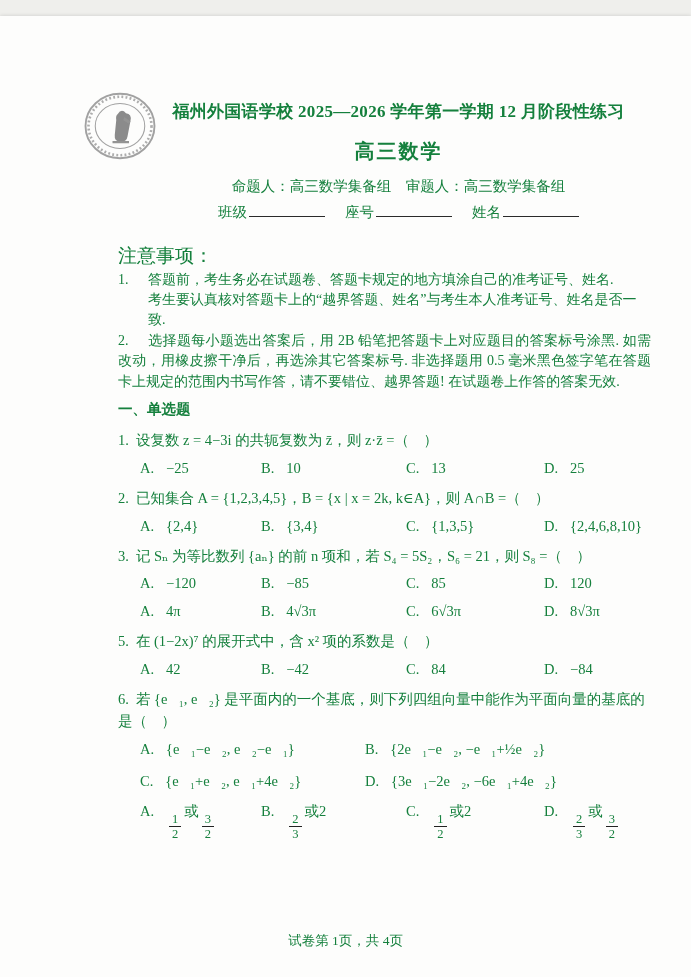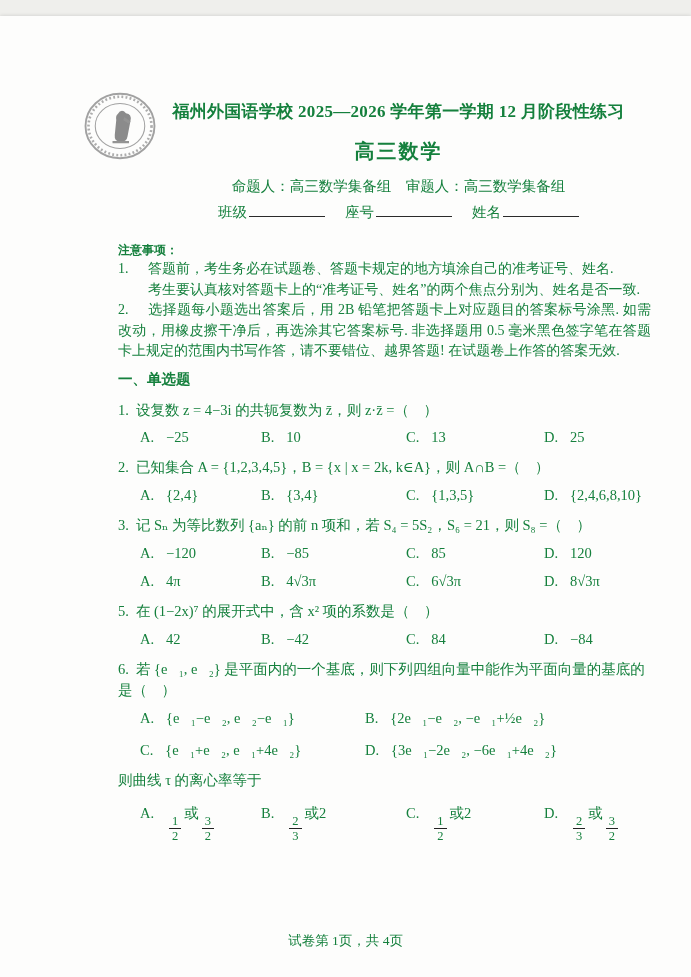--- a/index.html
+++ b/index.html
@@ -12,21 +12,21 @@
   .seal { position:absolute; left:82px; top:74px; width:76px; height:72px; opacity:.8; }
   .header { position:absolute; left:108px; right:2px; top:84px; text-align:center; }
   .title   { font-size:17px; font-weight:bold; letter-spacing:.3px; }
   .subject { font-size:20px; font-weight:bold; margin-top:15px; letter-spacing:2px; }
   .meta    { font-size:14.5px; margin-top:12px; }
   .meta.info { margin-top:7px; }
   .meta.blanks-line { margin-top:7px; }
   .blank { display:inline-block; width:76px; height:13px; border-bottom:1.2px solid #2a2a2a; margin:0 20px 0 2px; }
   .blank:last-child { margin-right:0; }
   .content { position:absolute; left:118px; right:40px; top:226px; }
-  .notes-title { font-weight:bold; font-size:12px; line-height:1.45; }
+  .notes-title { font-weight:normal; font-size:19px; line-height:1.45; }
   .note { font-size:14px; line-height:1.46; }
   .note .no { display:inline-block; width:30px; }
   .note-cont { padding-left:30px; }
   .note-just { text-align:justify; }
   .section-title { font-weight:bold; font-size:14.5px; margin-top:8px; }
   .question { margin-top:11px; font-size:14.5px; }
   .stem { line-height:1.5; }
   .stem .qno { margin-right:7px; }
   .stem .qno.tight { margin-right:2px; }
   .opts { display:grid; margin-top:8px; padding-left:22px; align-items:center; }
@@ -66,21 +66,21 @@
     </div>
   </div>
 
   <div class="content">
 
     <div class="notes">
       <div class="notes-title">注意事项：</div>
       <div class="note">
         <span class="no">1.</span><span>答题前，考生务必在试题卷、答题卡规定的地方填涂自己的准考证号、姓名.</span>
       </div>
-      <div class="note note-cont">考生要认真核对答题卡上的“准考证号、姓名”的两个焦点分别为、姓名是否一致.</div>
+      <div class="note note-cont">考生要认真核对答题卡上的“越界答题、姓名”与考生本人准考证号、姓名是否一致.</div>
       <div class="note note-just">
         <span class="no">2.</span><span>选择题每小题选出答案后，用 2B 铅笔把答题卡上对应题目的答案标号涂黑. 如需改动，用橡皮擦干净后，再选涂其它答案标号. 非选择题用 0.5 毫米黑色签字笔在答题卡上规定的范围内书写作答，请不要错位、越界答题! 在试题卷上作答的答案无效.</span>
       </div>
     </div>
 
     <div class="section-title">一、单选题</div>
 
     <div class="question">
       <div class="stem">
         <span class="qno">1.</span><span>设复数 z = 4−3i 的共轭复数为 z̄，则 z·z̄ =（　）</span>
@@ -144,21 +144,20 @@
       </div>
       <div class="opts opts2">
         <span class="opt"><span class="ol">A.</span><span>{e⃗₁−e⃗₂, e⃗₂−e⃗₁}</span></span>
         <span class="opt"><span class="ol">B.</span><span>{2e⃗₁−e⃗₂, −e⃗₁+½e⃗₂}</span></span>
         <span class="opt"><span class="ol">C.</span><span>{e⃗₁+e⃗₂, e⃗₁+4e⃗₂}</span></span>
         <span class="opt"><span class="ol">D.</span><span>{3e⃗₁−2e⃗₂, −6e⃗₁+4e⃗₂}</span></span>
       </div>
     </div>
 
     <div class="question">
-      <div class="stem">则曲线 τ 的离心率等于</div>
       <div class="opts opts4 q7opts">
         <span class="opt">
           <span class="ol">A.</span><span class="frac">
               <span class="fn">1</span>
               <span class="fd">2</span>
             </span><span>或</span><span class="frac">
               <span class="fn">3</span>
               <span class="fd">2</span>
             </span>
         </span>

